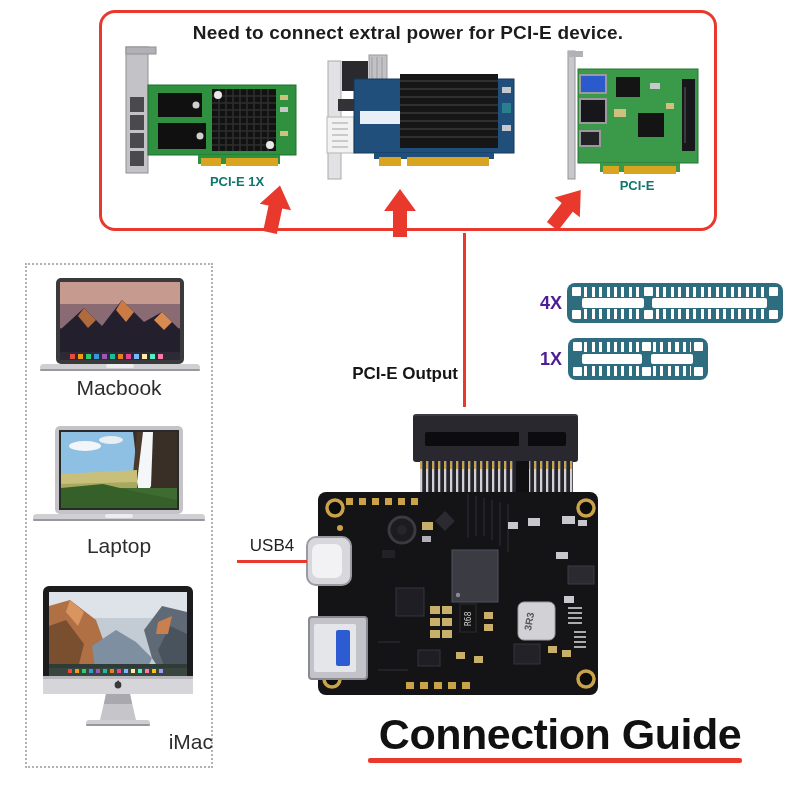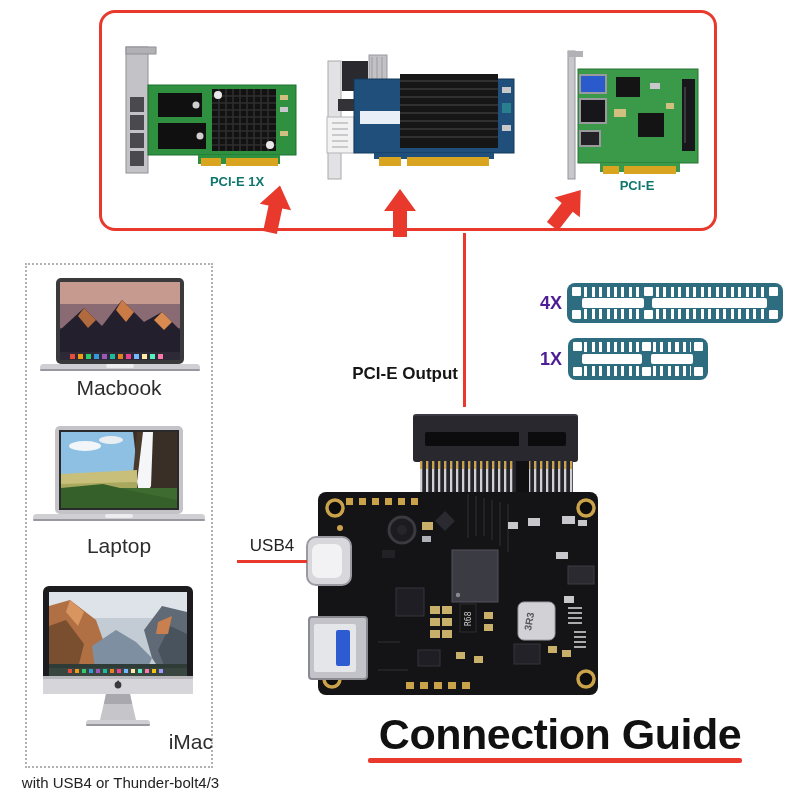--- a/index.html
+++ b/index.html
@@ -50,20 +50,21 @@
   
   .footer-title{left:360px;top:710px;width:400px;text-align:center;font-size:43px;font-weight:700;color:#111;letter-spacing:-.5px;}
   .footer-underline{left:368px;top:758px;width:374px;height:5px;background:#e8392c;border-radius:2px;}
 </style>
 </head>
 <body>
 
 <div class="canvas">
 
   <div class="abs top-box">
+    <div class="abs top-title">Need to connect extral power for PCI-E device.</div>
 
     <svg class="abs" style="left:18px;top:32px" width="182" height="132" viewBox="0 0 182 132">
       <rect x="6" y="2" width="22" height="126" fill="#c3c3c7" stroke="#8f8f95"></rect>
       <rect x="6" y="2" width="30" height="7" fill="#b2b2b6" stroke="#8f8f95"></rect>
       <rect x="10" y="52" width="14" height="15" fill="#4a4a4e"></rect>
       <rect x="10" y="70" width="14" height="15" fill="#4a4a4e"></rect>
       <rect x="10" y="88" width="14" height="15" fill="#4a4a4e"></rect>
       <rect x="10" y="106" width="14" height="15" fill="#4a4a4e"></rect>
       <rect x="28" y="40" width="148" height="70" fill="#2f9140" stroke="#1f7030"></rect>
       <rect x="38" y="48" width="44" height="24" fill="#101010"></rect>
@@ -350,18 +351,17 @@
       <circle cx="78" cy="99" r="3.4" fill="#3a3a3c"></circle>
       <rect x="77" y="94.4" width="2" height="2.6" rx="1" fill="#3a3a3c" transform="rotate(18 78 96)"></rect>
     </g>
     <polygon points="66,108 90,108 96,134 60,134" fill="#c6c6ca"></polygon>
     <polygon points="66,108 90,108 92,118 64,118" fill="#a8a8ae"></polygon>
     <rect x="46" y="134" width="64" height="6" rx="3" fill="#cfcfd3"></rect>
     <rect x="46" y="138" width="64" height="2" rx="1" fill="#97979d"></rect>
   </svg>
   <div class="abs device-label" style="top:730px;left:25px;text-align:right;">iMac</div>
 
-  <div class="abs hosts-caption">with USB4 or Thunder-bolt4/3</div>
 
   <div class="abs footer-title">Connection Guide</div>
   <div class="abs footer-underline"></div>
 
 </div>
 
 </body></html>

